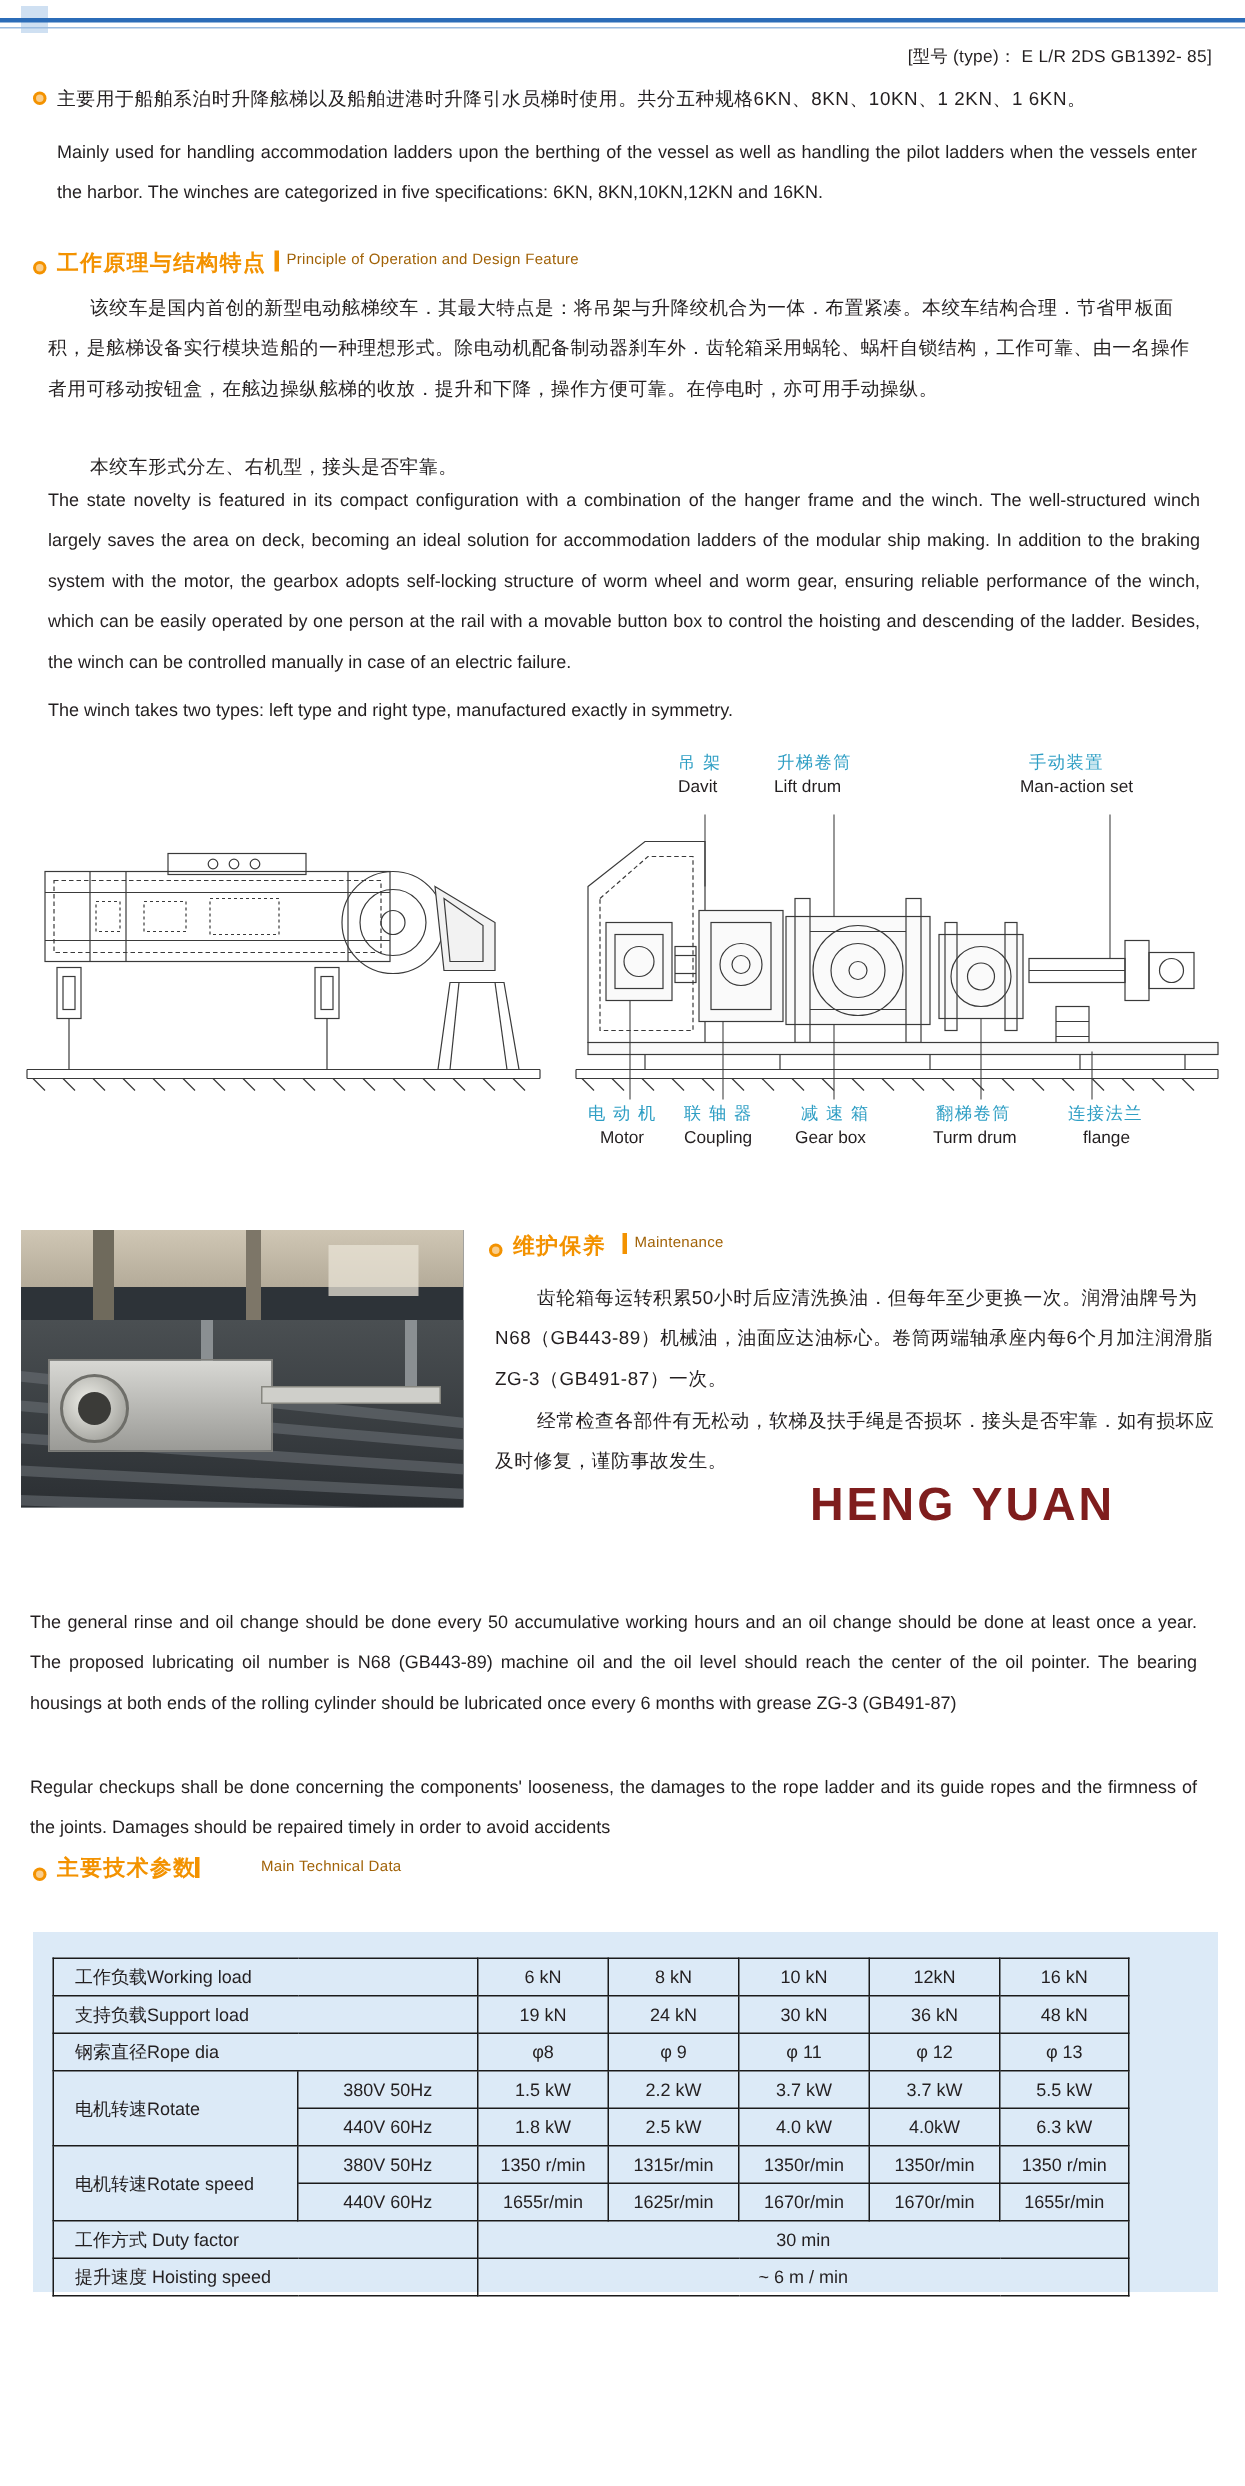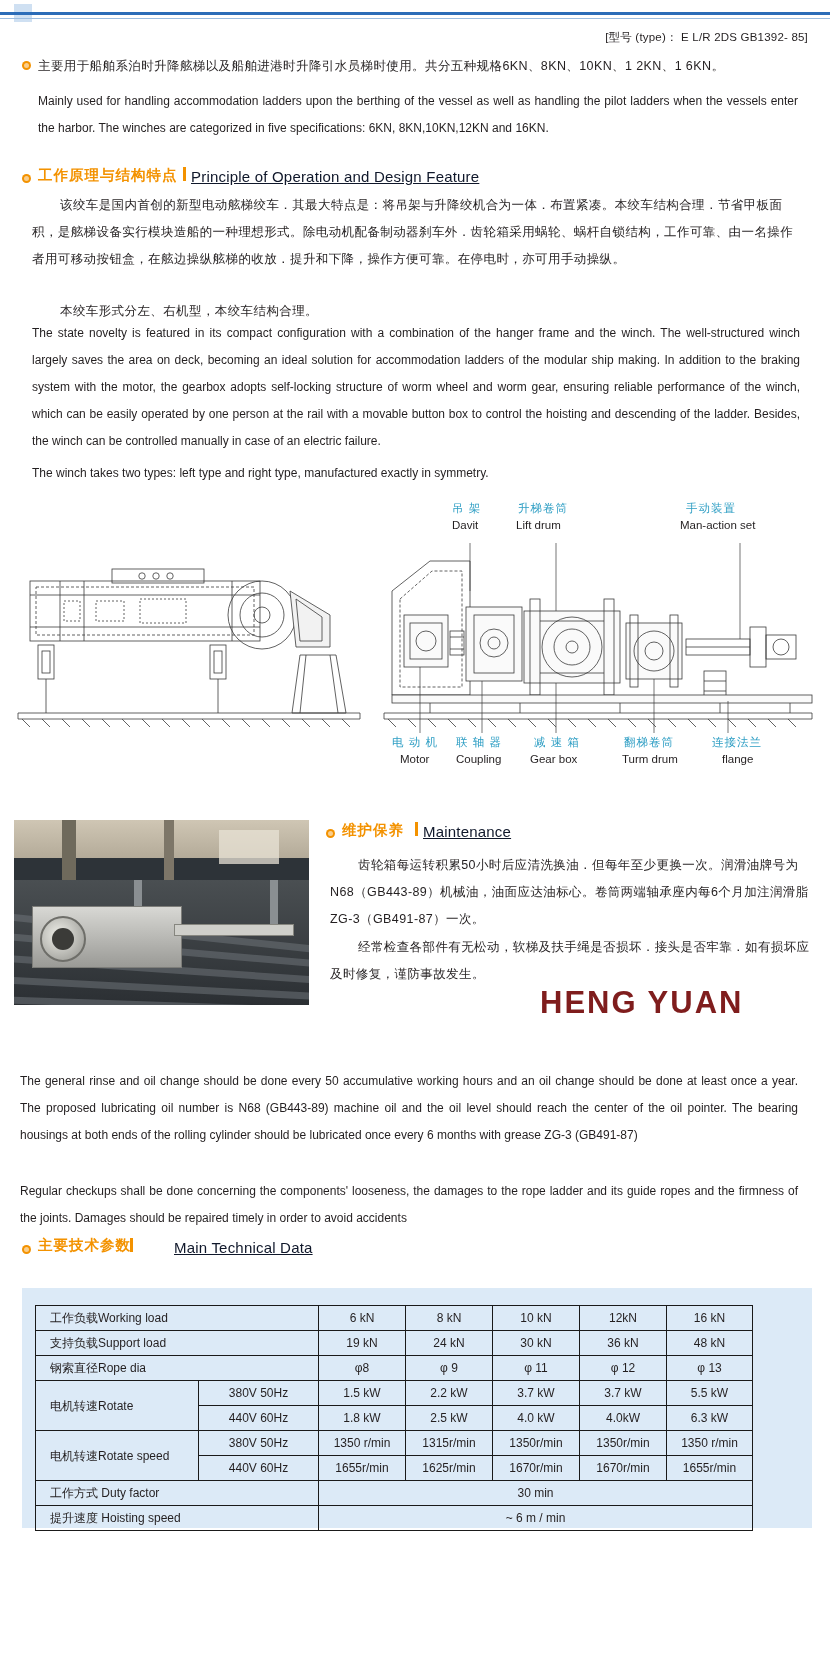--- a/index.html
+++ b/index.html
@@ -33,21 +33,21 @@
     content:""; position:absolute; left:2px; top:2px; width:5px; height:5px;
     border-radius:50%; background:#fff; opacity:.55;
   }
   .heading-cn {
     position:absolute; font-size:14.5px; color:#f39200; font-weight:bold; letter-spacing:1px;
   }
   .heading-sep {
     position:absolute; width:3px; height:14px; background:#f39200;
   }
   .heading-en {
-    position:absolute; font-size:15px; color:#0f172a; letter-spacing:.2px;text-decoration:underline;
+    position:absolute; font-size:10px; color:#a16207; letter-spacing:.2px;
   }
 
   
   .p { position:absolute; font-size:12px; line-height:25px; color:#231f20; }
   .p-cn { font-size:12.5px; line-height:27px; letter-spacing:.4px; }
   .p-en { font-size:12px; line-height:27px; text-align:justify; }
   .indent { text-indent:28px; }
 
   
   .diagram { position:absolute; left:0; top:495px; width:830px; height:295px; }
@@ -134,21 +134,21 @@
 <div class="bullet" style="left:22px; top:61px;"></div>
 <div class="p p-cn" style="left:38px; top:53px; width:760px;">主要用于船舶系泊时升降舷梯以及船舶进港时升降引水员梯时使用。共分五种规格6KN、8KN、10KN、1 2KN、1 6KN。</div>
 <div class="p p-en" style="left:38px; top:88px; width:760px;">Mainly used for handling accommodation ladders upon the berthing of the vessel as well as handling the pilot ladders when the vessels enter the harbor. The winches are categorized in five specifications: 6KN,  8KN,10KN,12KN and 16KN.</div>
 
 <div class="bullet" style="left:22px; top:174px;"></div>
 <div class="heading-cn" style="left:38px; top:166px;">工作原理与结构特点</div>
 <div class="heading-sep" style="left:183px; top:167px;"></div>
 <div class="heading-en" style="left:191px; top:168px;">Principle of Operation and Design Feature</div>
 
 <div class="p p-cn indent" style="left:32px; top:192px; width:768px;">该绞车是国内首创的新型电动舷梯绞车．其最大特点是：将吊架与升降绞机合为一体．布置紧凑。本绞车结构合理．节省甲板面积，是舷梯设备实行模块造船的一种理想形式。除电动机配备制动器刹车外．齿轮箱采用蜗轮、蜗杆自锁结构，工作可靠、由一名操作者用可移动按钮盒，在舷边操纵舷梯的收放．提升和下降，操作方便可靠。在停电时，亦可用手动操纵。</div>
-<div class="p p-cn indent" style="left:32px; top:298px; width:768px;">本绞车形式分左、右机型，本绞车结构合理。</div>
+<div class="p p-cn indent" style="left:32px; top:298px; width:768px;">本绞车形式分左、右机型，接头是否牢靠。</div>
 <div class="p p-en" style="left:32px; top:320px; width:768px;">The state novelty  is featured  in  its compact  configuration  with a combination of  the  hanger frame  and  the  winch. The  well-structured winch largely  saves  the  area  on deck, becoming  an  ideal  solution  for  accommodation  ladders  of  the  modular ship making.  In  addition to  the  braking  system  with  the  motor,  the  gearbox  adopts  self-locking structure of worm wheel  and worm  gear, ensuring reliable performance  of  the winch, which can  be  easily operated by one person at the  rail  with  a  movable  button  box  to  control  the  hoisting  and  descending  of  the  ladder.  Besides,  the  winch  can  be controlled manually in case  of  an electric failure.</div>
 <div class="p p-en" style="left:32px; top:460px; width:768px;">The winch takes  two types:  left type  and right type, manufactured exactly in symmetry.</div>
 
 <div class="diagram">
 
   <svg width="830" height="295" viewBox="0 0 830 295">
     <g fill="none" stroke="#3a3a3a" stroke-width="0.8">
 
       <line x1="18" y1="218" x2="360" y2="218"></line>
       <line x1="18" y1="224" x2="360" y2="224"></line>

